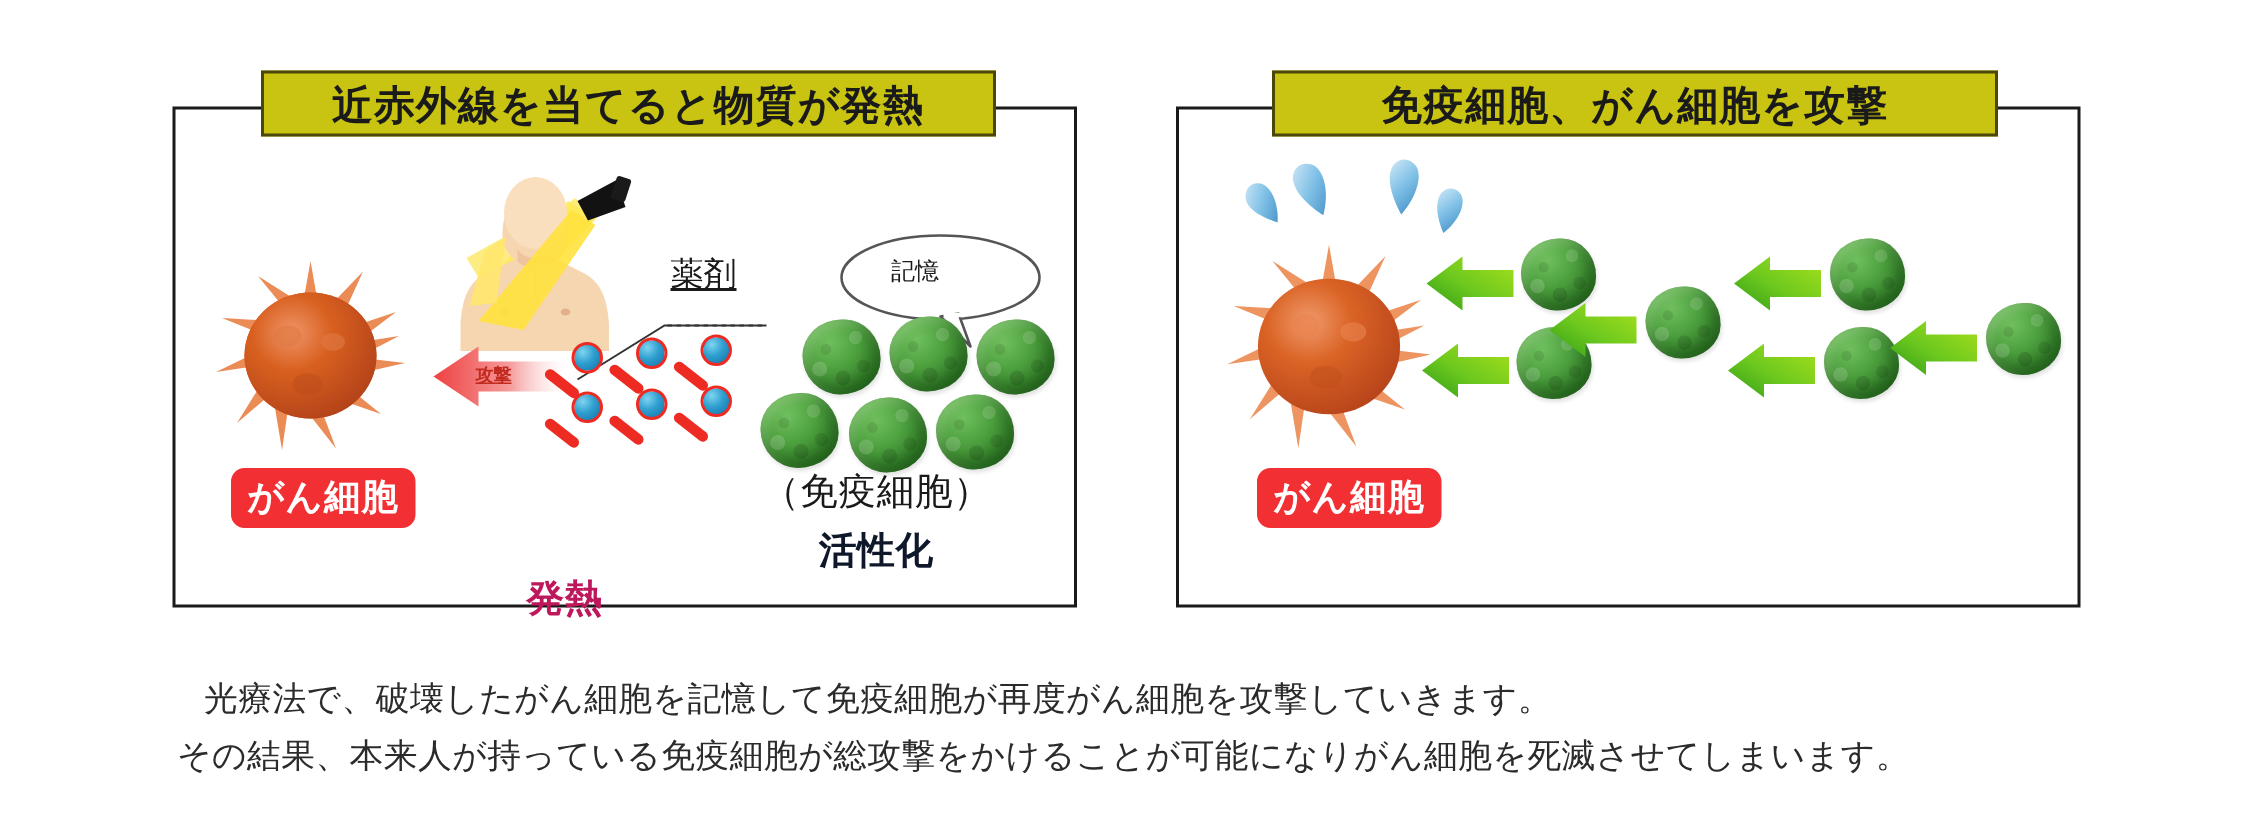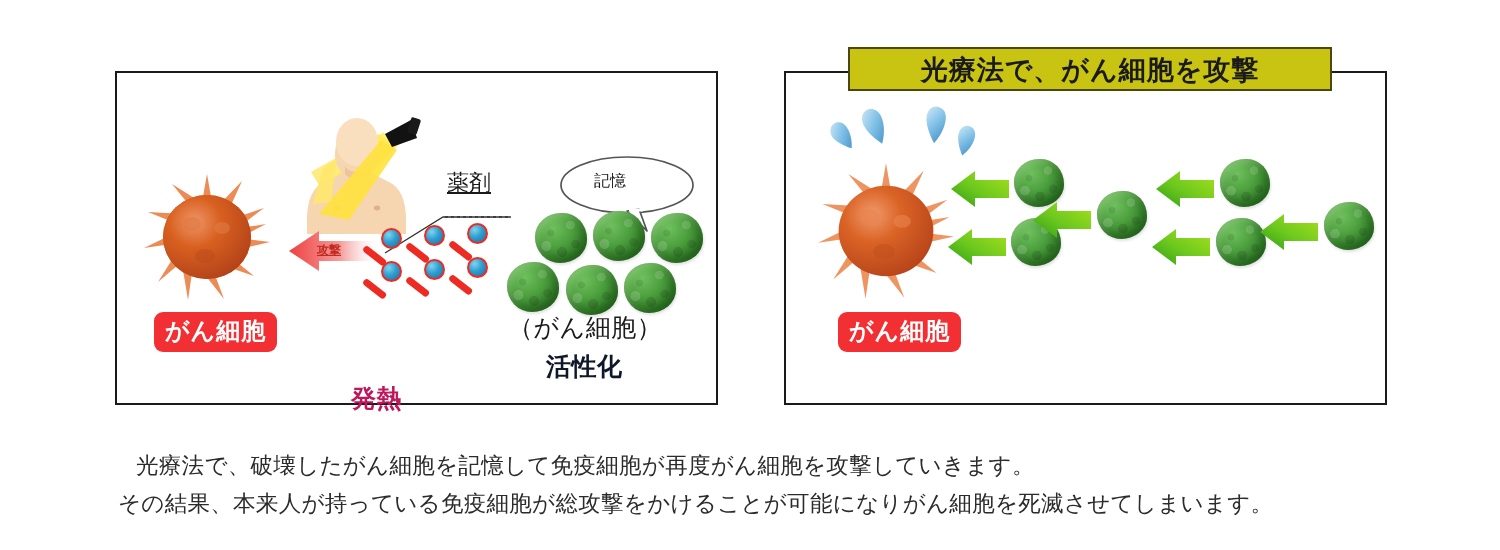--- a/index.html
+++ b/index.html
@@ -149,20 +149,21 @@
   #footer-text .line { display: block; white-space: nowrap; }
   #footer-text .line.indent { padding-left: 18px; }
 
   svg { display: block; overflow: visible; }
 </style>
 </head>
 <body>
 
 <div class="panel" id="panel-left">
 
+  <div class="panel-title">近赤外線を当てると物質が発熱</div>
 
   <div class="person" style="left:176px; top:43px; width:130px; height:120px;">
     <svg width="130" height="120" viewBox="0 0 130 120">
 
       <polygon points="86,18 104,30 40,92 18,56" fill="#fbe96b" opacity=".85"></polygon>
       <polygon points="90,16 106,28 52,86 34,68" fill="#ffe94d" opacity=".75"></polygon>
 
       <path d="M42,40 C42,22 52,10 64,10 C76,10 86,22 86,40 C86,48 82,54 78,57
                L96,66 C108,72 112,84 113,100 L113,118 L14,118 L14,100
                C15,84 19,72 31,66 L50,57 C46,54 42,48 42,40 Z" fill="#f6d6b0"></path>
@@ -272,27 +273,27 @@
     <div class="icell" style="left:534px; top:140px; width:52px; height:50px;"></div>
     <div class="icell" style="left:390px; top:189px; width:52px; height:50px;"></div>
     <div class="icell" style="left:449px; top:192px; width:52px; height:50px;"></div>
     <div class="icell" style="left:507px; top:190px; width:52px; height:50px;"></div>
   </div>
 
   <div class="tag-red" style="left:37px; top:239px;">がん細胞</div>
 
   <div class="cap red" style="left:234px; top:277px;">発熱</div>
 
-  <div class="cap" style="left:391px; top:238px;">（がん細胞）</div>
+  <div class="cap" style="left:391px; top:238px;">（免疫細胞）</div>
   <div class="cap green" style="left:429px; top:277px;">活性化</div>
 </div>
 
 <div class="panel" id="panel-right">
 
-  <div class="panel-title">光療法で、がん細胞を攻撃</div>
+  <div class="panel-title">免疫細胞、がん細胞を攻撃</div>
 
   <svg style="position:absolute; left:26px; top:30px;" width="175" height="70">
     <defs>
       <linearGradient id="dropg" x1="0%" y1="0%" x2="80%" y2="100%">
         <stop offset="0%" stop-color="#cfe8f7"></stop>
         <stop offset="55%" stop-color="#7fc0e6"></stop>
         <stop offset="100%" stop-color="#4f98cc"></stop>
       </linearGradient>
     </defs>
     <path d="M34,48 C34,48 20,37 20,28 C20,21 26,16 32,19 C39,22 40,36 34,48 Z" fill="url(#dropg)" transform="rotate(-22 30 32)"></path>

